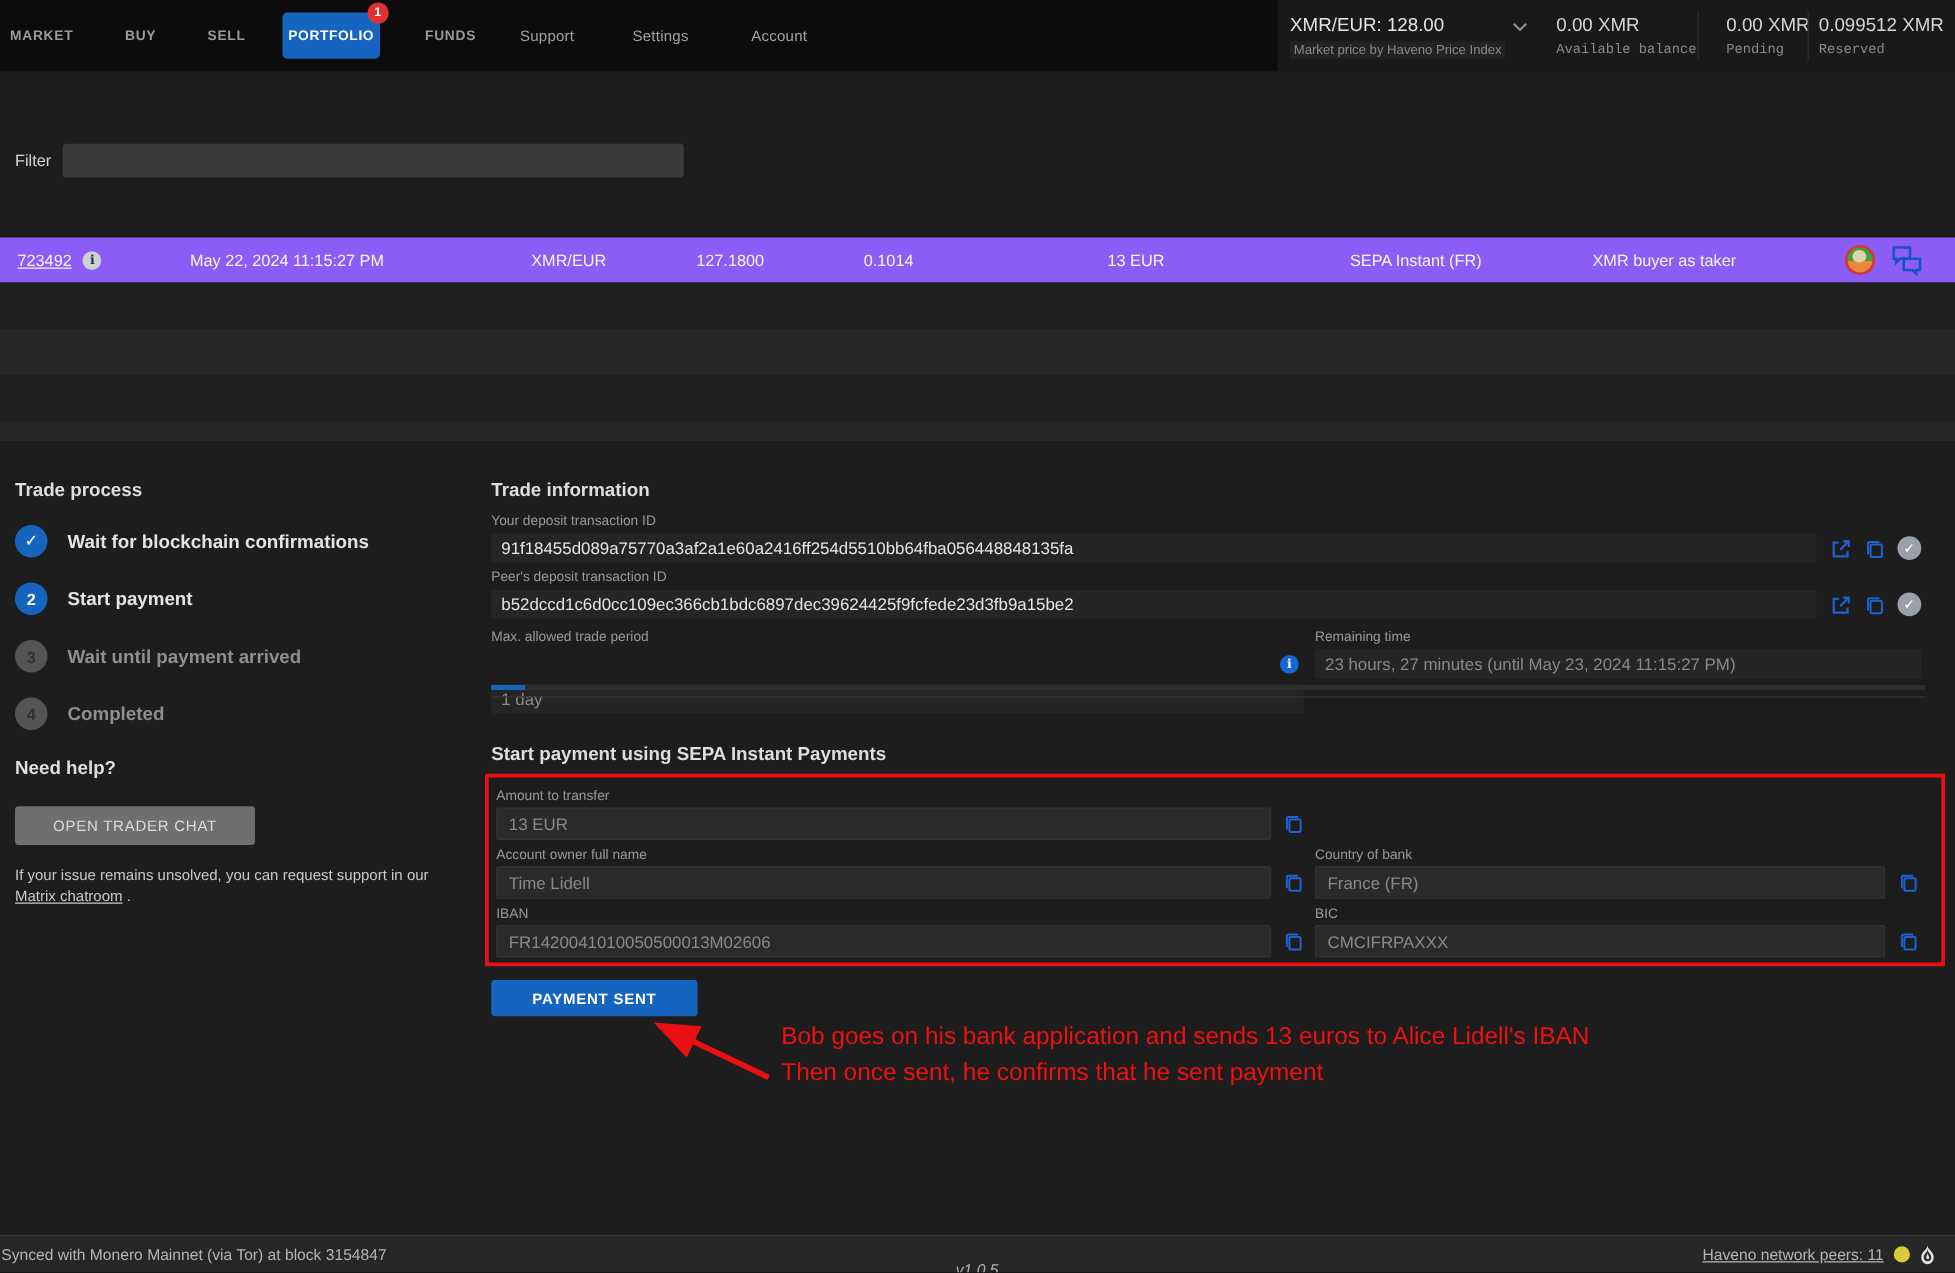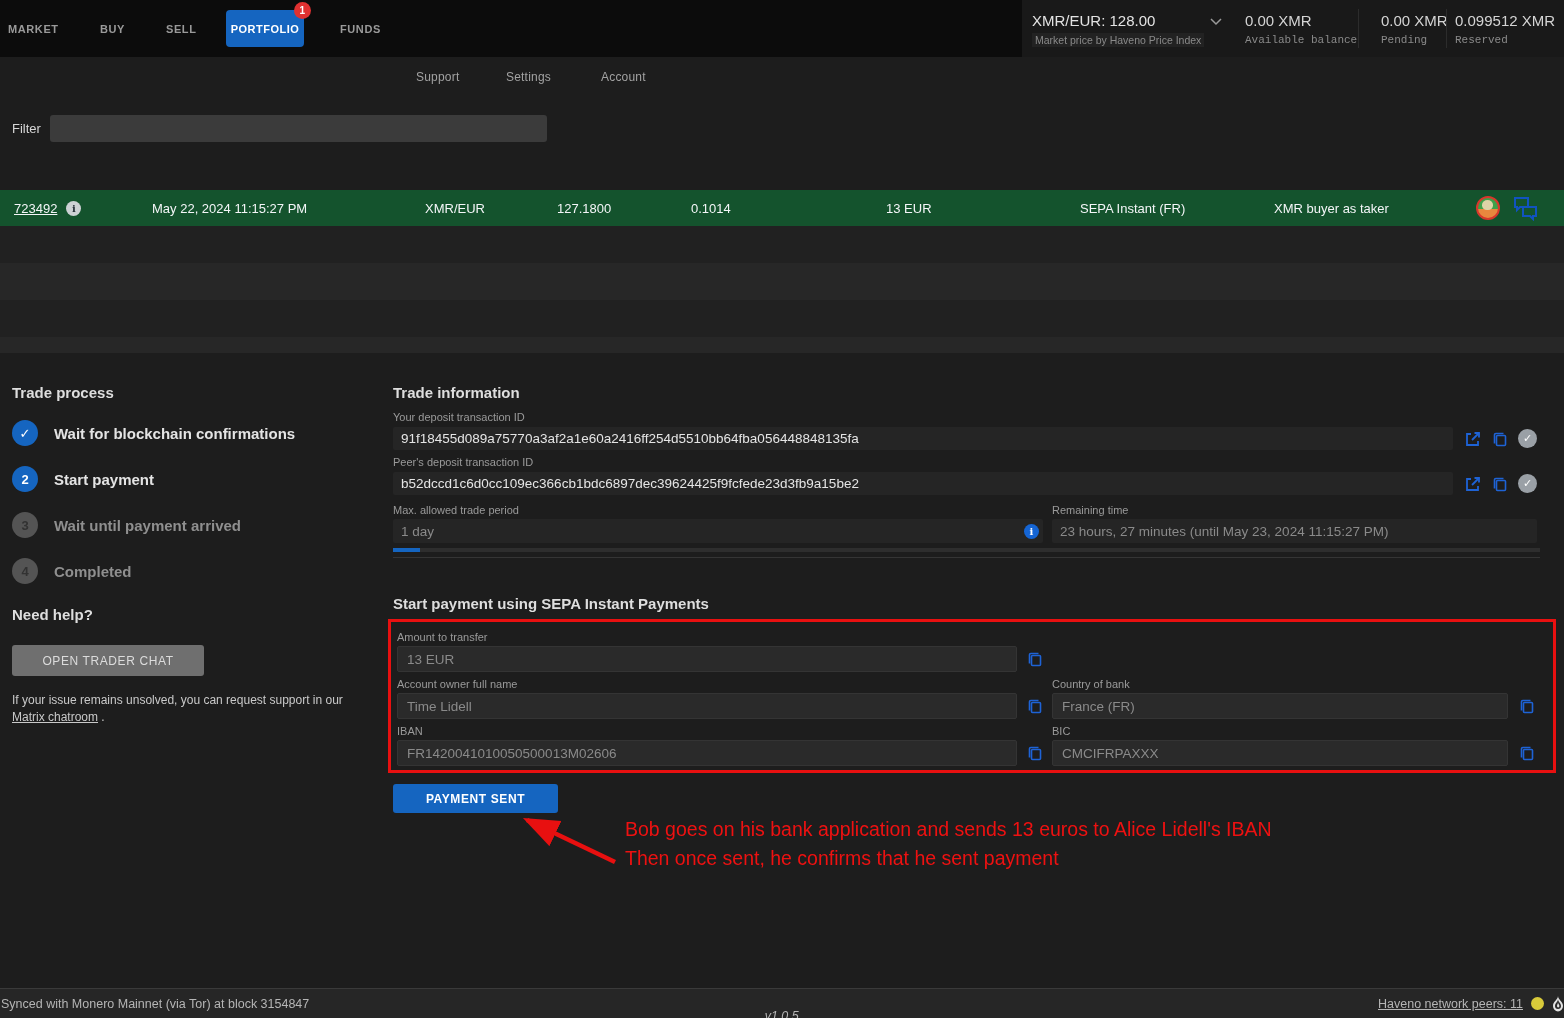--- a/index.html
+++ b/index.html
@@ -7,21 +7,21 @@
   #app {
     position: relative; width: 1564px; height: 1018px;
     background:#1d1d1d; overflow:hidden;
     font-family: "Liberation Sans", "DejaVu Sans", sans-serif;
     -webkit-font-smoothing: antialiased;
   }
   
   .topbar { position:absolute; left:0; top:0; width:100%; height:57px; background:#0c0c0c; }
   .nav-item { position:absolute; top:0; height:57px; display:flex; align-items:center;
     color:#9a9a9a; font-size:11px; font-weight:700; letter-spacing:.6px; cursor:default; }
-  .nav-item.mixed { font-weight:400; font-size:12px; letter-spacing:.2px; color:#a2a2a2;margin-top:48px; }
+  .nav-item.mixed { font-weight:400; font-size:12px; letter-spacing:.2px; color:#a2a2a2; }
   .portfolio-btn { position:absolute; left:226px; top:10px; width:78px; height:37px;
     background:#1565c0; border-radius:4px; color:#fff; font-size:11px; font-weight:700;
     letter-spacing:.5px; display:flex; align-items:center; justify-content:center; }
   .badge { position:absolute; right:-7px; top:-8px; width:17px; height:17px; border-radius:50%;
     background:#e03131; color:#fff; font-size:10px; font-weight:700;
     display:flex; align-items:center; justify-content:center; }
   .ticker { position:absolute; left:1022px; top:0; width:542px; height:57px; background:#191919; }
   .ticker-pair { position:absolute; left:10px; top:12px; font-size:15px; color:#e3e3e3; }
   .ticker-sub { position:absolute; left:10px; top:33px; font-size:10.5px; color:#8a8a8a;
     background:#222; padding:1px 3px; }
@@ -40,21 +40,21 @@
   .filter-label { position:absolute; left:12px; top:115px; height:27px; display:flex; align-items:center;
     font-size:13px; color:#d6d6d6; }
   .filter-input { position:absolute; left:50px; top:115px; width:497px; height:27px;
     background:#3b3b3b; border:none; border-radius:3px; color:#e0e0e0; padding:0 9px; font-size:13px;
     font-family:inherit; outline:none; }
   
   .tgrid { display:grid; grid-template-columns:138px 256px 149px 134px 195px 194px 194px auto;
     align-items:center; padding-left:14px; width:1564px; }
   .thead { position:absolute; left:0; top:162px; height:28px; background:#101010;
     color:#c2c2c2; font-size:12px; }
-  .trow { position:absolute; left:0; top:190px; height:36px; background:#14532d;
+  .trow { position:absolute; left:0; top:190px; height:36px; background:#8b5cf6;
     color:#f4f6f8; font-size:13px; }
   .cell-market-h { display:flex; align-items:center; gap:5px; }
   .sort-ind { font-size:9px; color:#d8d8d8; }
   .pad-mkt { padding-left:17px; }
   .tid { display:flex; align-items:center; gap:9px; }
   .tid u { text-decoration:underline; }
   .info-i { width:15px; height:15px; border-radius:50%; display:flex; align-items:center;
     justify-content:center; font-size:10px; font-weight:700; font-family:"DejaVu Serif",serif; }
   .info-gray { background:#ccd1d4; color:#27313a; }
   .info-blue { background:#1565d4; color:#fff; }
@@ -107,21 +107,21 @@
     border:none; border-radius:3px; color:#fff; font-size:12px; font-weight:700; letter-spacing:.6px;
     font-family:inherit; }
   .annot { position:absolute; left:625px; color:#ee1111; font-size:19.5px; line-height:29px;
     white-space:nowrap; }
   
   .footer { position:absolute; left:0; top:988px; width:100%; height:30px; background:#262626;
     border-top:1px solid #3a3a3a; font-size:12.5px; color:#b5b5b5; }
   .foot-left { position:absolute; left:1px; top:0; height:29px; display:flex; align-items:center; }
   .foot-center { position:absolute; left:50%; transform:translateX(-51%); top:12px; height:29px;
     display:flex; align-items:center;font-style:italic; }
-  .foot-right { position:absolute; right:0; top:0; height:29px; display:flex; align-items:center; gap:8px; }
+  .foot-right { position:absolute; right:16px; top:0; height:29px; display:flex; align-items:center; gap:8px; }
   .foot-right a { color:#b5b5b5; text-decoration:underline; }
   .yellow-dot { width:13px; height:13px; border-radius:50%; background:#d8ca3a; }
 </style>
 </head>
 <body>
 
 <div id="app">
 
   <header class="topbar">
     <div class="nav-item" style="left:8px">MARKET</div>
@@ -254,21 +254,21 @@
     <svg width="18" height="18" viewBox="0 0 18 18">
       <g fill="none" stroke="#1e63d6" stroke-width="1.6">
         <rect x="5.5" y="5.5" width="9" height="10" rx="1"></rect>
         <path d="M12.5 3.5H4.8A1.3 1.3 0 0 0 3.5 4.8v8.7"></path>
       </g>
     </svg>
     <span class="verify"></span>
   </div>
 
   <div class="f-label" style="left:393px;top:504px">Max. allowed trade period</div>
-  <div class="fld" style="left:393px;top:519px;width:650px">1 day</div>
+  <div class="fld" style="left:393px;top:547px;width:650px">1 day</div>
   <span class="info-i info-blue" style="position:absolute;left:1024px;top:524px">i</span>
   <div class="f-label" style="left:1052px;top:504px">Remaining time</div>
   <div class="fld" style="left:1052px;top:519px;width:485px">23 hours, 27 minutes (until May 23, 2024 11:15:27 PM)</div>
 
   <div class="pbar">
     <div class="pbar-fill"></div>
   </div>
   <div class="hr"></div>
 
   <h2 class="sec-title" style="left:393px;top:595px">Start payment using SEPA Instant Payments</h2>

